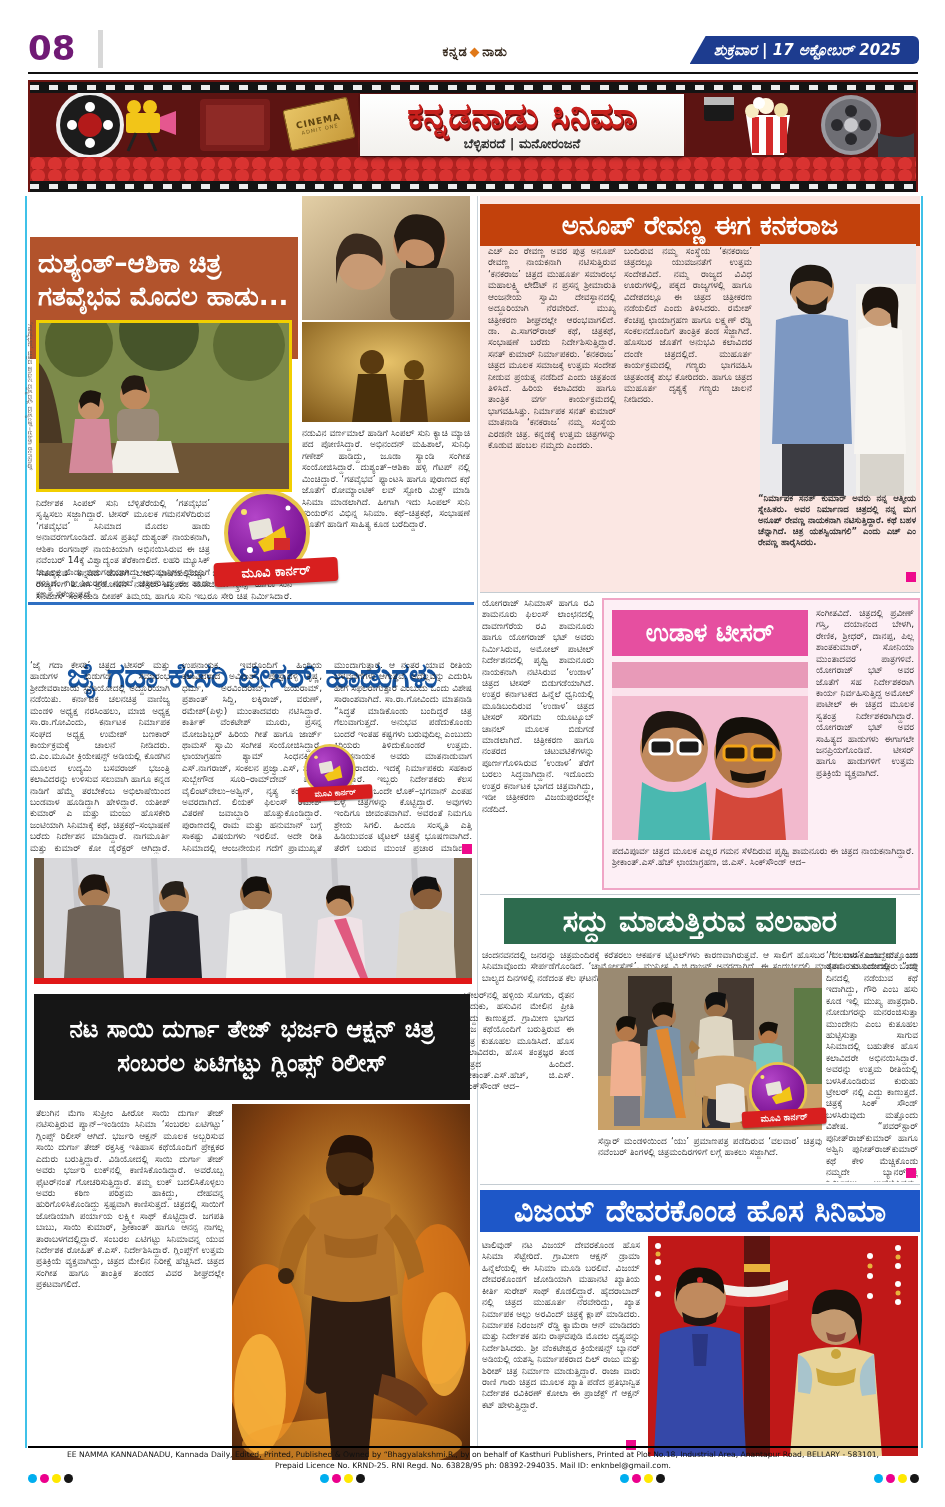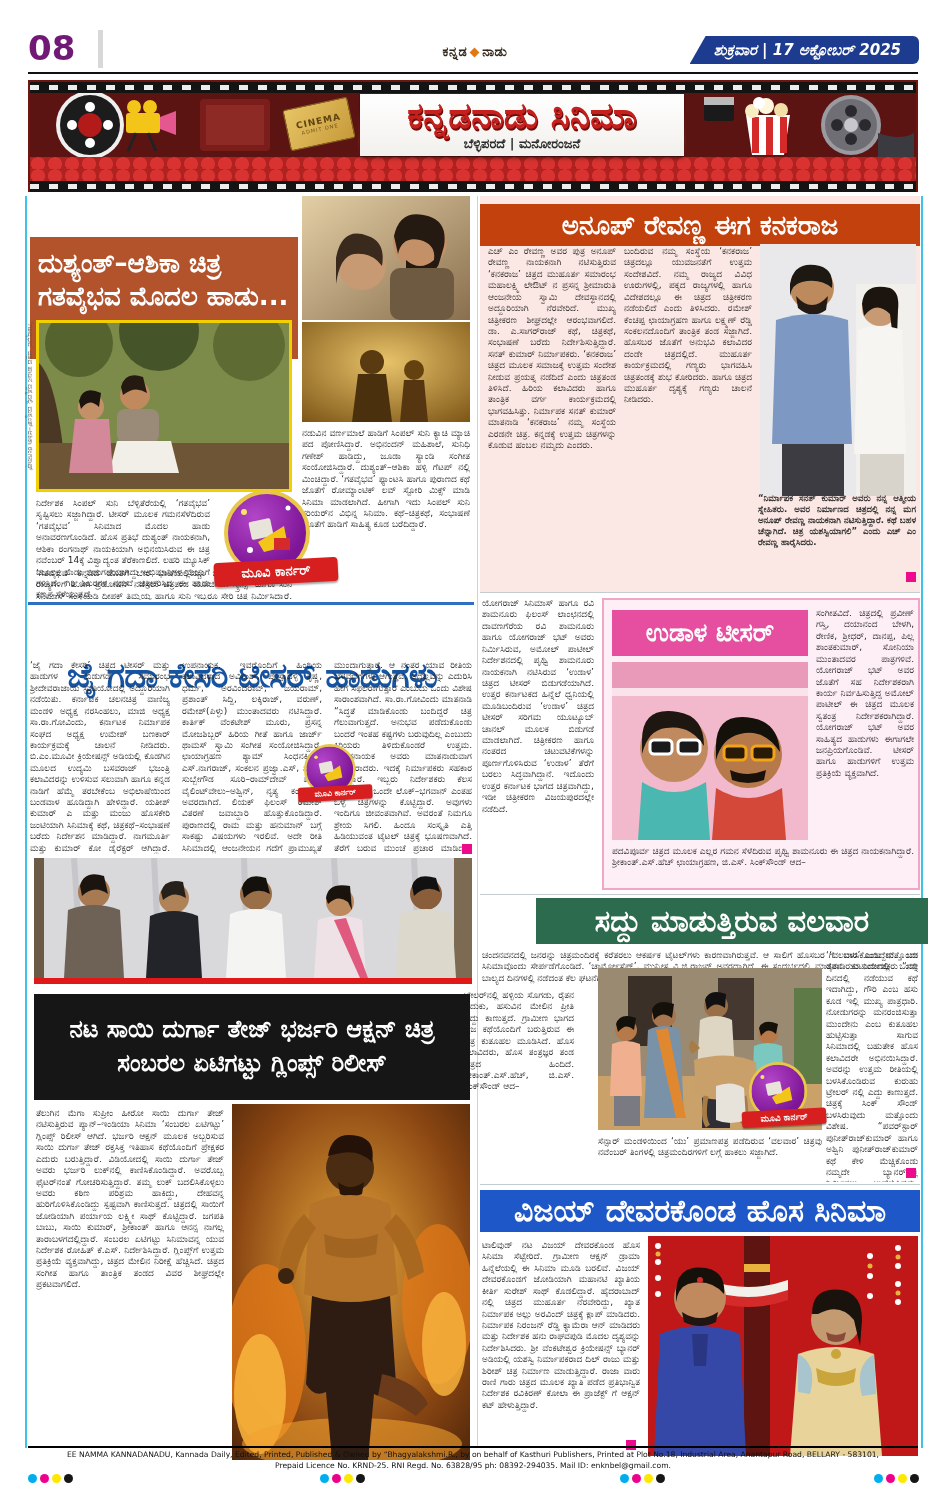--- a/index.html
+++ b/index.html
@@ -298,21 +298,21 @@
         <rect x="140" y="84" width="22" height="14" rx="4" fill="#2a1a08" stroke="#f2a418" stroke-width="3"></rect>
         <path d="M118 108 Q136 116 154 108 L152 118 Q136 124 120 118 Z" fill="#1a120a"></path>
         <path d="M104 126 Q136 146 170 126 L174 178 L100 178 Z" fill="#d4483a"></path>
       </svg>
     </div>
     <div class="bt abs" style="left:212px;top:8px;width:98px;height:234px;">ಸಂಗೀತವಿದೆ. ಚಿತ್ರದಲ್ಲಿ ಪ್ರವೀಣ್ ಗಸ್ತಿ, ದಯಾನಂದ ಬೇಳಗಿ, ರೇಣಿಕ, ಶ್ರೀಧರ್, ದಾನಪ್ಪ, ಪಿಲ್ಲ ಶಾಂತಕುಮಾರ್, ಸೋನಿಯಾ ಮುಂತಾದವರ ಪಾತ್ರಗಳಿವೆ. ಯೋಗರಾಜ್ ಭಟ್ ಅವರ ಜೊತೆಗೆ ಸಹ ನಿರ್ದೇಶಕರಾಗಿ ಕಾರ್ಯ ನಿರ್ವಹಿಸುತ್ತಿದ್ದ ಅಮೋಲ್ ಪಾಟೀಲ್ ಈ ಚಿತ್ರದ ಮೂಲಕ ಸ್ವತಂತ್ರ ನಿರ್ದೇಶಕರಾಗಿದ್ದಾರೆ. ಯೋಗರಾಜ್ ಭಟ್ ಅವರ ಸಾಹಿತ್ಯದ ಹಾಡುಗಳು ಈಗಾಗಲೇ ಜನಪ್ರಿಯಗೊಂಡಿವೆ. ಟೀಸರ್ ಹಾಗೂ ಹಾಡುಗಳಿಗೆ ಉತ್ತಮ ಪ್ರತಿಕ್ರಿಯೆ ವ್ಯಕ್ತವಾಗಿದೆ.</div>
     <div class="bt abs" style="left:8px;top:246px;width:302px;height:40px;">ಪದವಿಪೂರ್ವ ಚಿತ್ರದ ಮೂಲಕ ಎಲ್ಲರ ಗಮನ ಸೆಳೆದಿರುವ ಪೃಥ್ವಿ ಶಾಮನೂರು ಈ ಚಿತ್ರದ ನಾಯಕನಾಗಿದ್ದಾರೆ. ಶ್ರೀಕಾಂತ್.ಎಸ್.ಹೆಚ್ ಛಾಯಾಗ್ರಹಣ, ಜಿ.ಎಸ್. ಸಿಂಕ್‌ಸೌಂಡ್ ಆದ–</div>
   </div>
 
   <div class="abs hrule" style="left:480px;top:894px;width:440px;"></div>
-  <div class="abs banE" style="left:504px;top:898px;width:392px;height:46px;margin-left:32px;">ಸದ್ದು ಮಾಡುತ್ತಿರುವ ವಲವಾರ</div>
+  <div class="abs banE" style="left:504px;top:898px;width:392px;height:46px;">ಸದ್ದು ಮಾಡುತ್ತಿರುವ ವಲವಾರ</div>
   <div class="abs bt" style="left:482px;top:950px;width:436px;height:36px;">ಚಂದನವನದಲ್ಲಿ ಜನರನ್ನು ಚಿತ್ರಮಂದಿರಕ್ಕೆ ಕರೆತರಲು ಆಕರ್ಷಕ ಟೈಟಲ್‌ಗಳು ಕಾರಣವಾಗಿರುತ್ತವೆ. ಆ ಸಾಲಿಗೆ ಹೊಸಬರ ‘ವಲವಾರ’ ಎಂಬ ಮತ್ತೊಂದು ಸಿನಿಮಾವೊಂದು ಸೇರ್ಪಡೆಗೊಂಡಿದೆ. ‘ಚಾರ್ಮೋಸೆಫ್’, ಮುನ್ನೀಸ ವಿ.ಜಿ.ರಾಜನ್ ಅವರದ್ದಾಗಿದೆ. ಈ ಸಂದರ್ಭದಲ್ಲಿ ಮಾತನಾಡಿರುವ ನಿರ್ದೇಶಕರು “ನನ್ನ ಬಾಲ್ಯದ ದಿನಗಳಲ್ಲಿ ನಡೆದಂತ ಕೆಲ ಘಟನೆಗಳನ್ನು ಚಿತ್ರಕಥೆ–</div>
   <div class="abs bt" style="left:464px;top:990px;width:110px;height:192px;">ಟ್ರೇಲರ್‌ನಲ್ಲಿ ಹಳ್ಳಿಯ ಸೊಗಡು, ರೈತನ ಬದುಕು, ಹಸುವಿನ ಮೇಲಿನ ಪ್ರೀತಿ ಎದ್ದು ಕಾಣುತ್ತದೆ. ಗ್ರಾಮೀಣ ಭಾಗದ ನೈಜ ಕಥೆಯೊಂದಿಗೆ ಬರುತ್ತಿರುವ ಈ ಚಿತ್ರ ಕುತೂಹಲ ಮೂಡಿಸಿದೆ. ಹೊಸ ಕಲಾವಿದರು, ಹೊಸ ತಂತ್ರಜ್ಞರ ತಂಡ ಚಿತ್ರದ ಹಿಂದಿದೆ. ಶ್ರೀಕಾಂತ್.ಎಸ್.ಹೆಚ್, ಜಿ.ಎಸ್. ಸಿಂಕ್‌ಸೌಂಡ್ ಆದ–</div>
   <div class="abs photo" style="left:598px;top:968px;width:224px;height:162px;">
     <svg viewBox="0 0 224 162" preserveAspectRatio="none">
       <rect width="224" height="162" fill="#9a8a72"></rect>
       <rect x="30" y="8" width="44" height="70" fill="#3a3028"></rect>
       <rect x="120" y="10" width="36" height="62" fill="#443830"></rect>
       <rect y="108" width="224" height="54" fill="#c9a169"></rect>
       <rect x="196" y="20" width="28" height="96" fill="#5e7a46"></rect>
       <circle cx="28" cy="62" r="11" fill="#b5794a"></circle>

